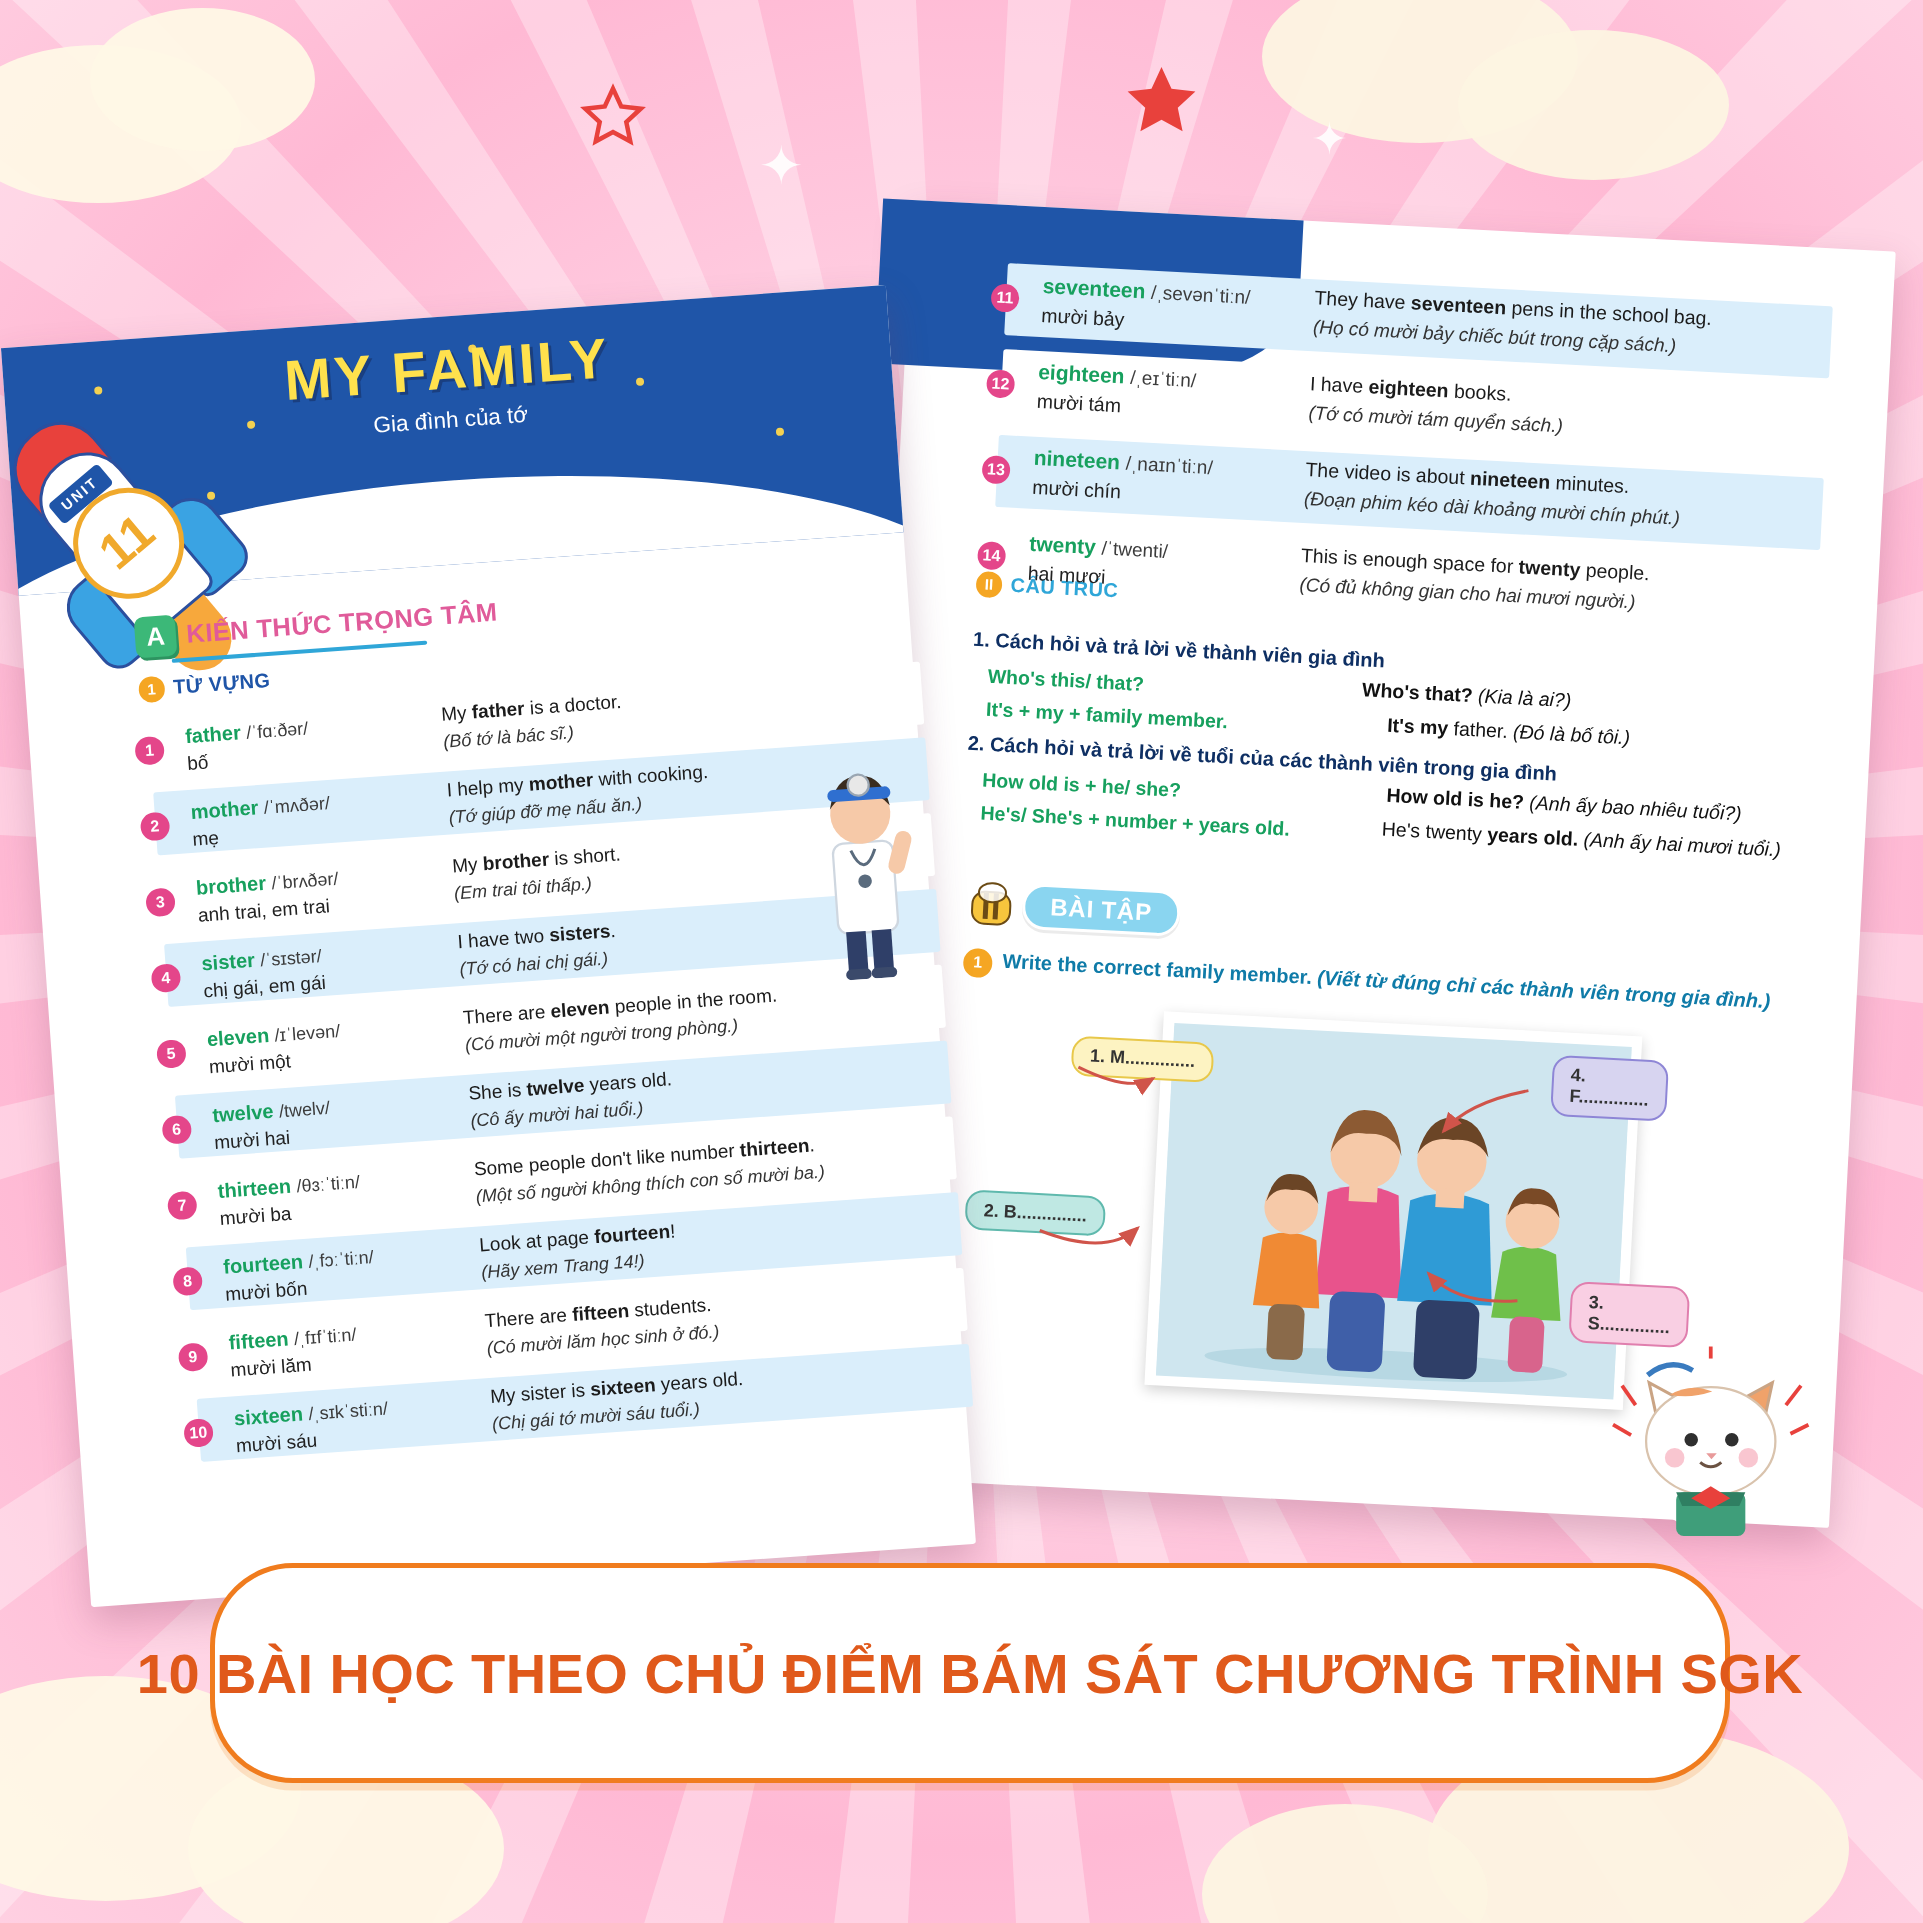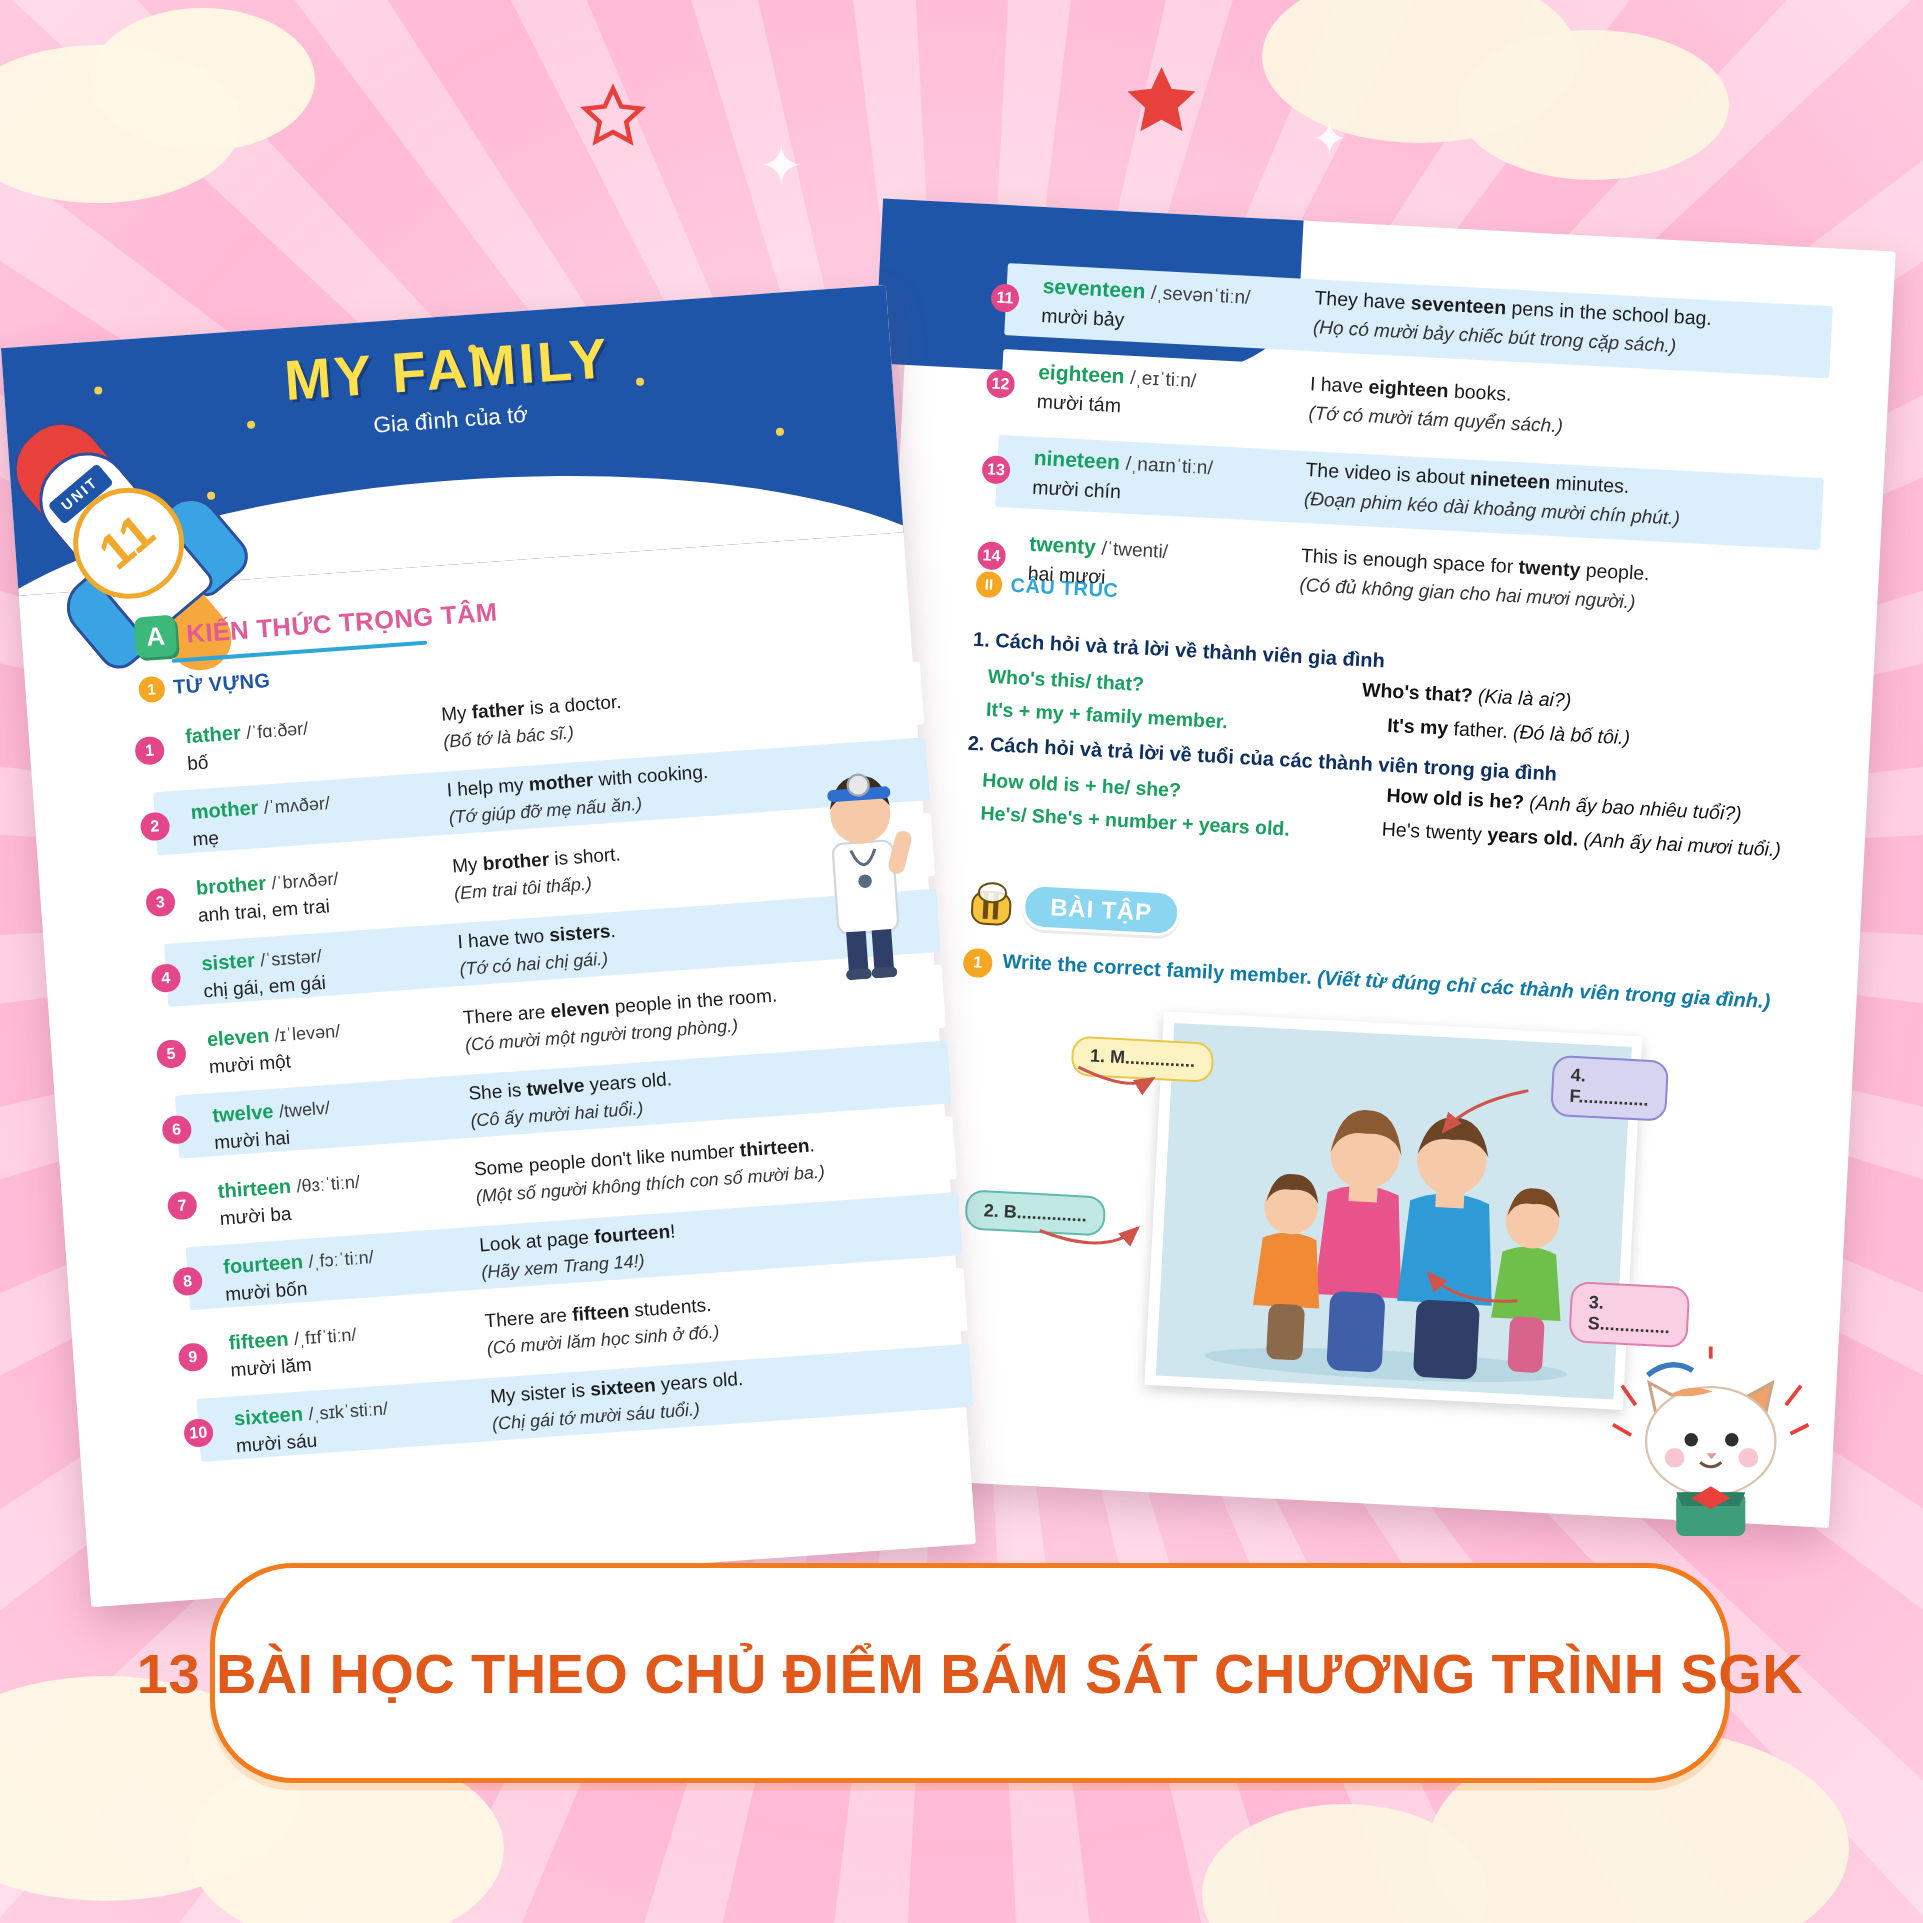--- a/index.html
+++ b/index.html
@@ -483,15 +483,15 @@
     <path d="M140 144 h14 l-7 8z" fill="#e89a9a"></path>
     <path d="M132 156 q14 12 28 0" stroke="#6b5242" stroke-width="4" fill="none"></path>
     <rect x="100" y="196" width="92" height="58" rx="10" fill="#3f9e7a"></rect>
     <path d="M100 196 h92 l-8 18 h-76z" fill="#2f7f62"></path>
     <path d="M146 188 l-26 16 l26 14 l26 -14z" fill="#e8413c"></path>
     <path d="M62 40 q30 -24 60 -6" stroke="#3a7bbf" stroke-width="7" fill="none"></path>
   </svg>
 </div>
 
 <div class="banner">
-  <div class="l1">13 BÀI HỌC THEO CHỦ ĐIỂM BÁM SÁT CHƯƠNG TRÌNH SGK</div>
+  <div class="l1">10 BÀI HỌC THEO CHỦ ĐIỂM BÁM SÁT CHƯƠNG TRÌNH SGK</div>
 </div>
 
 
 </body></html>

